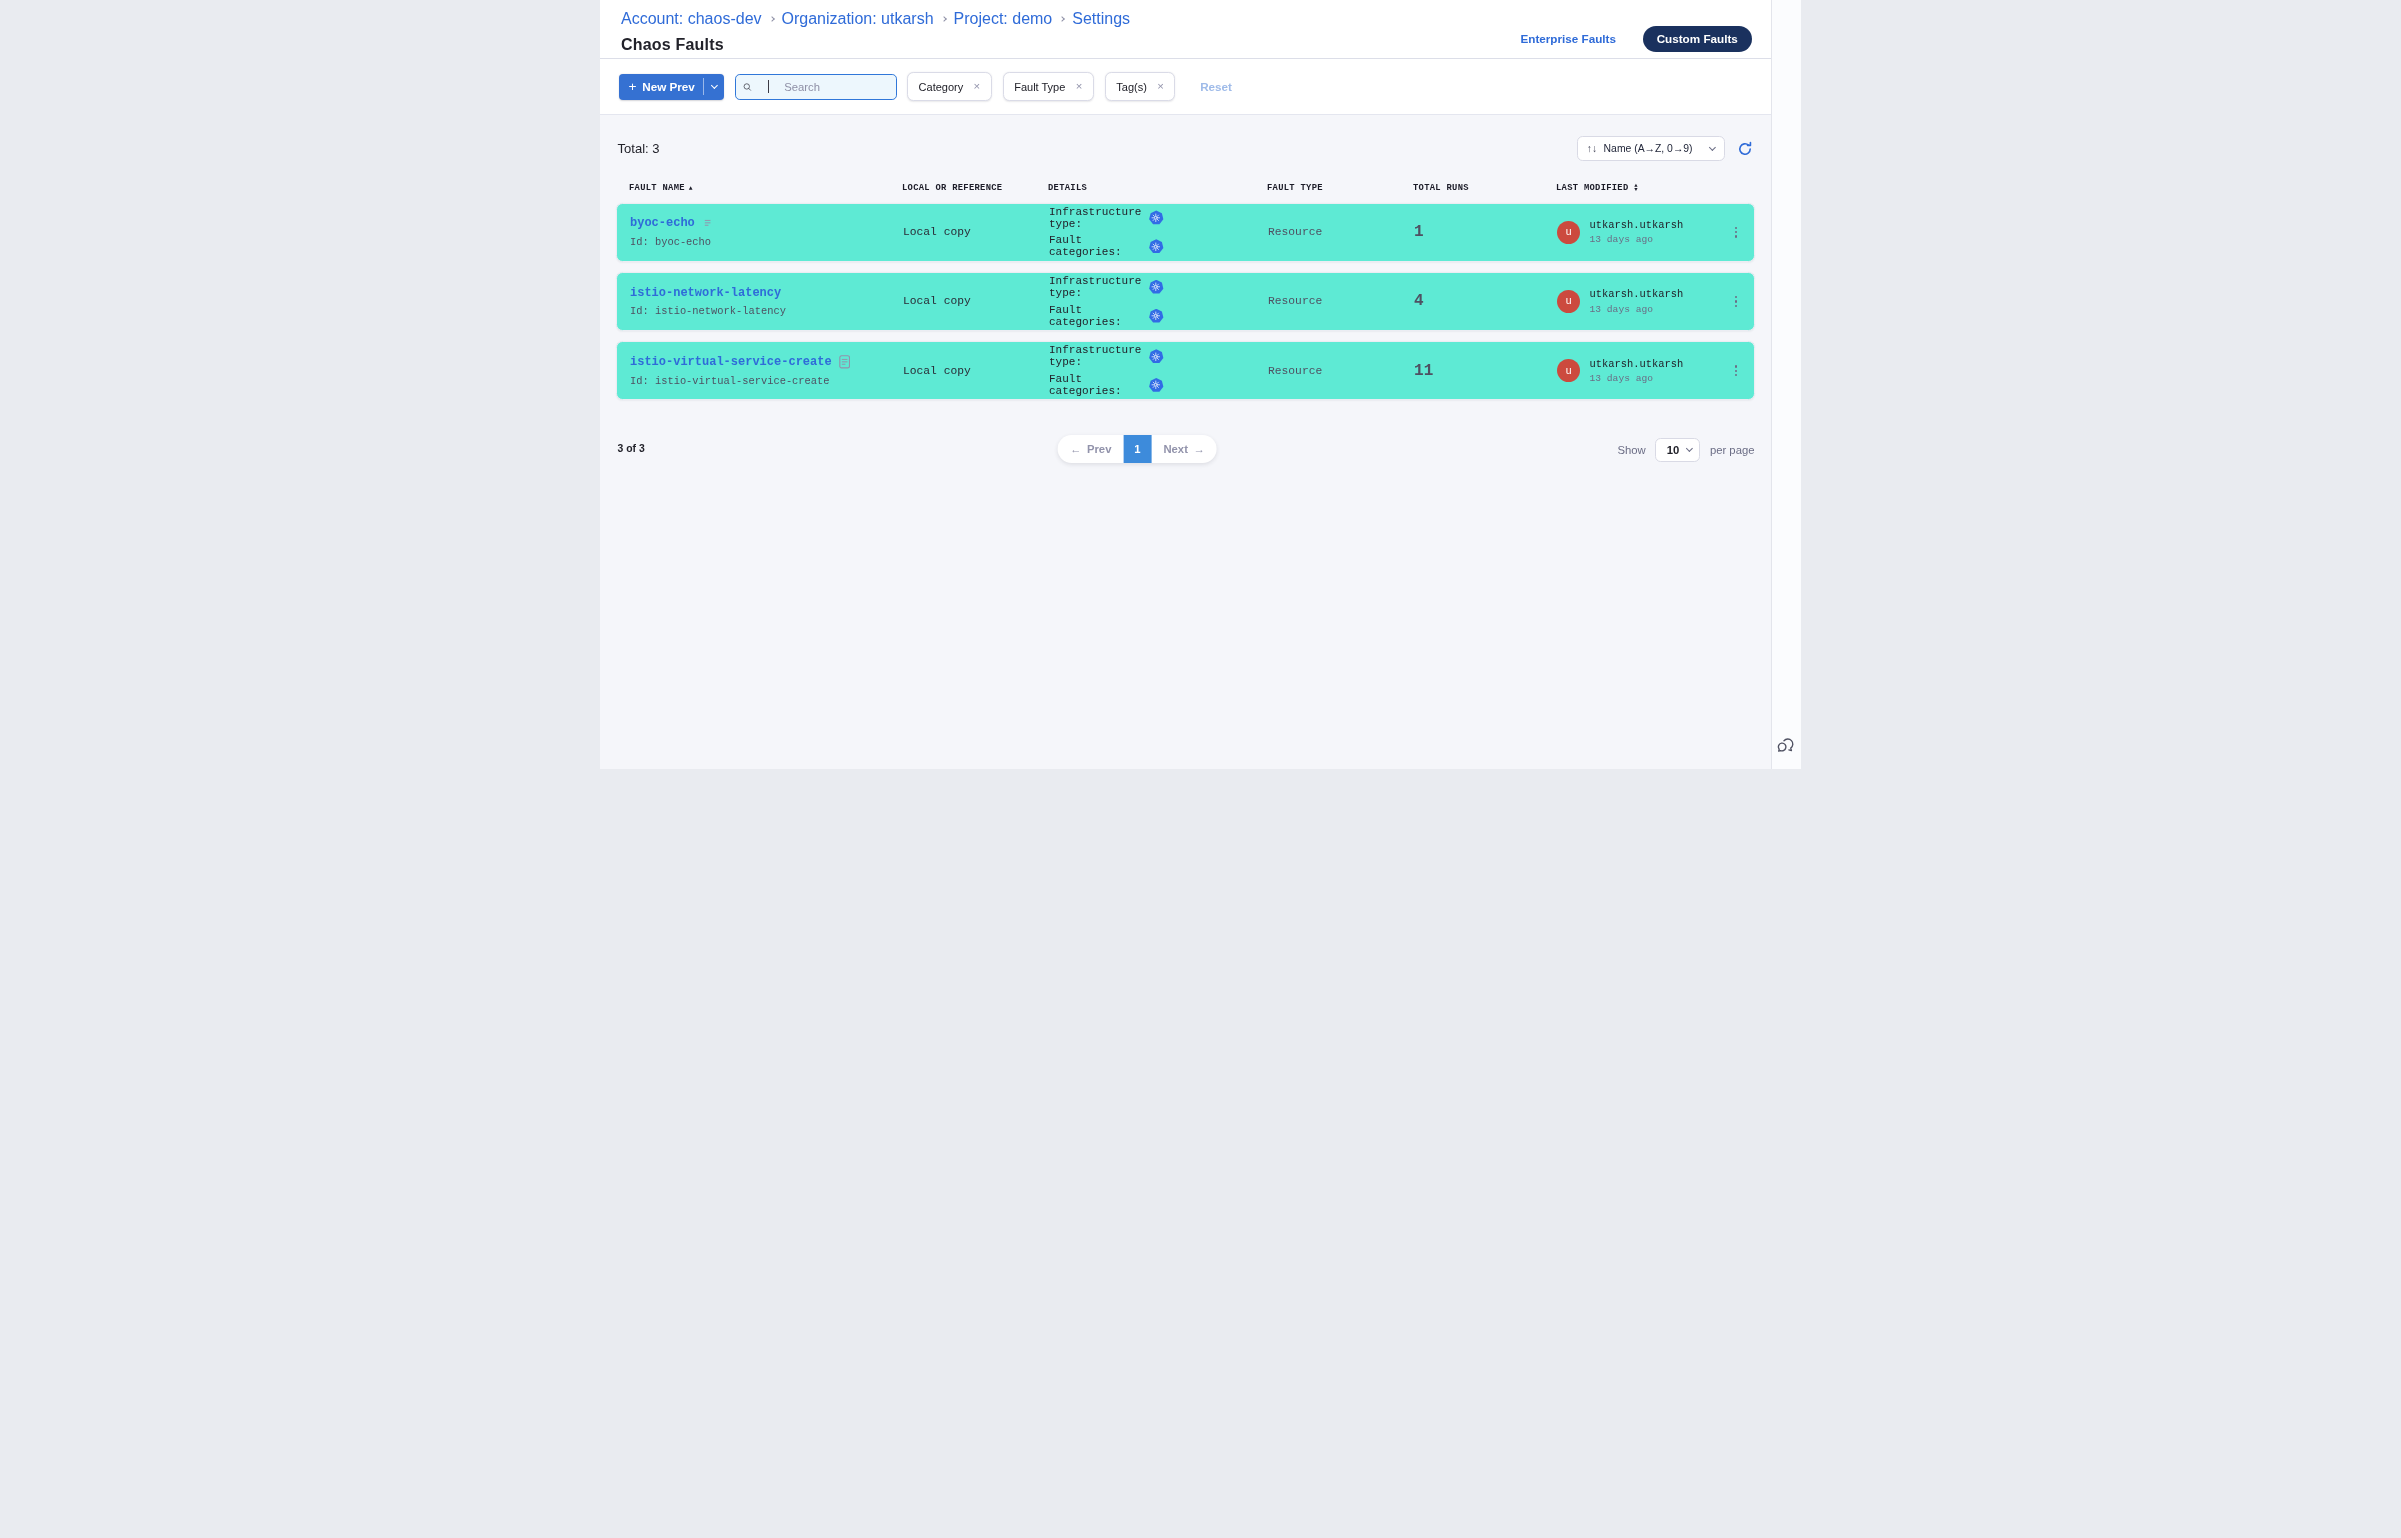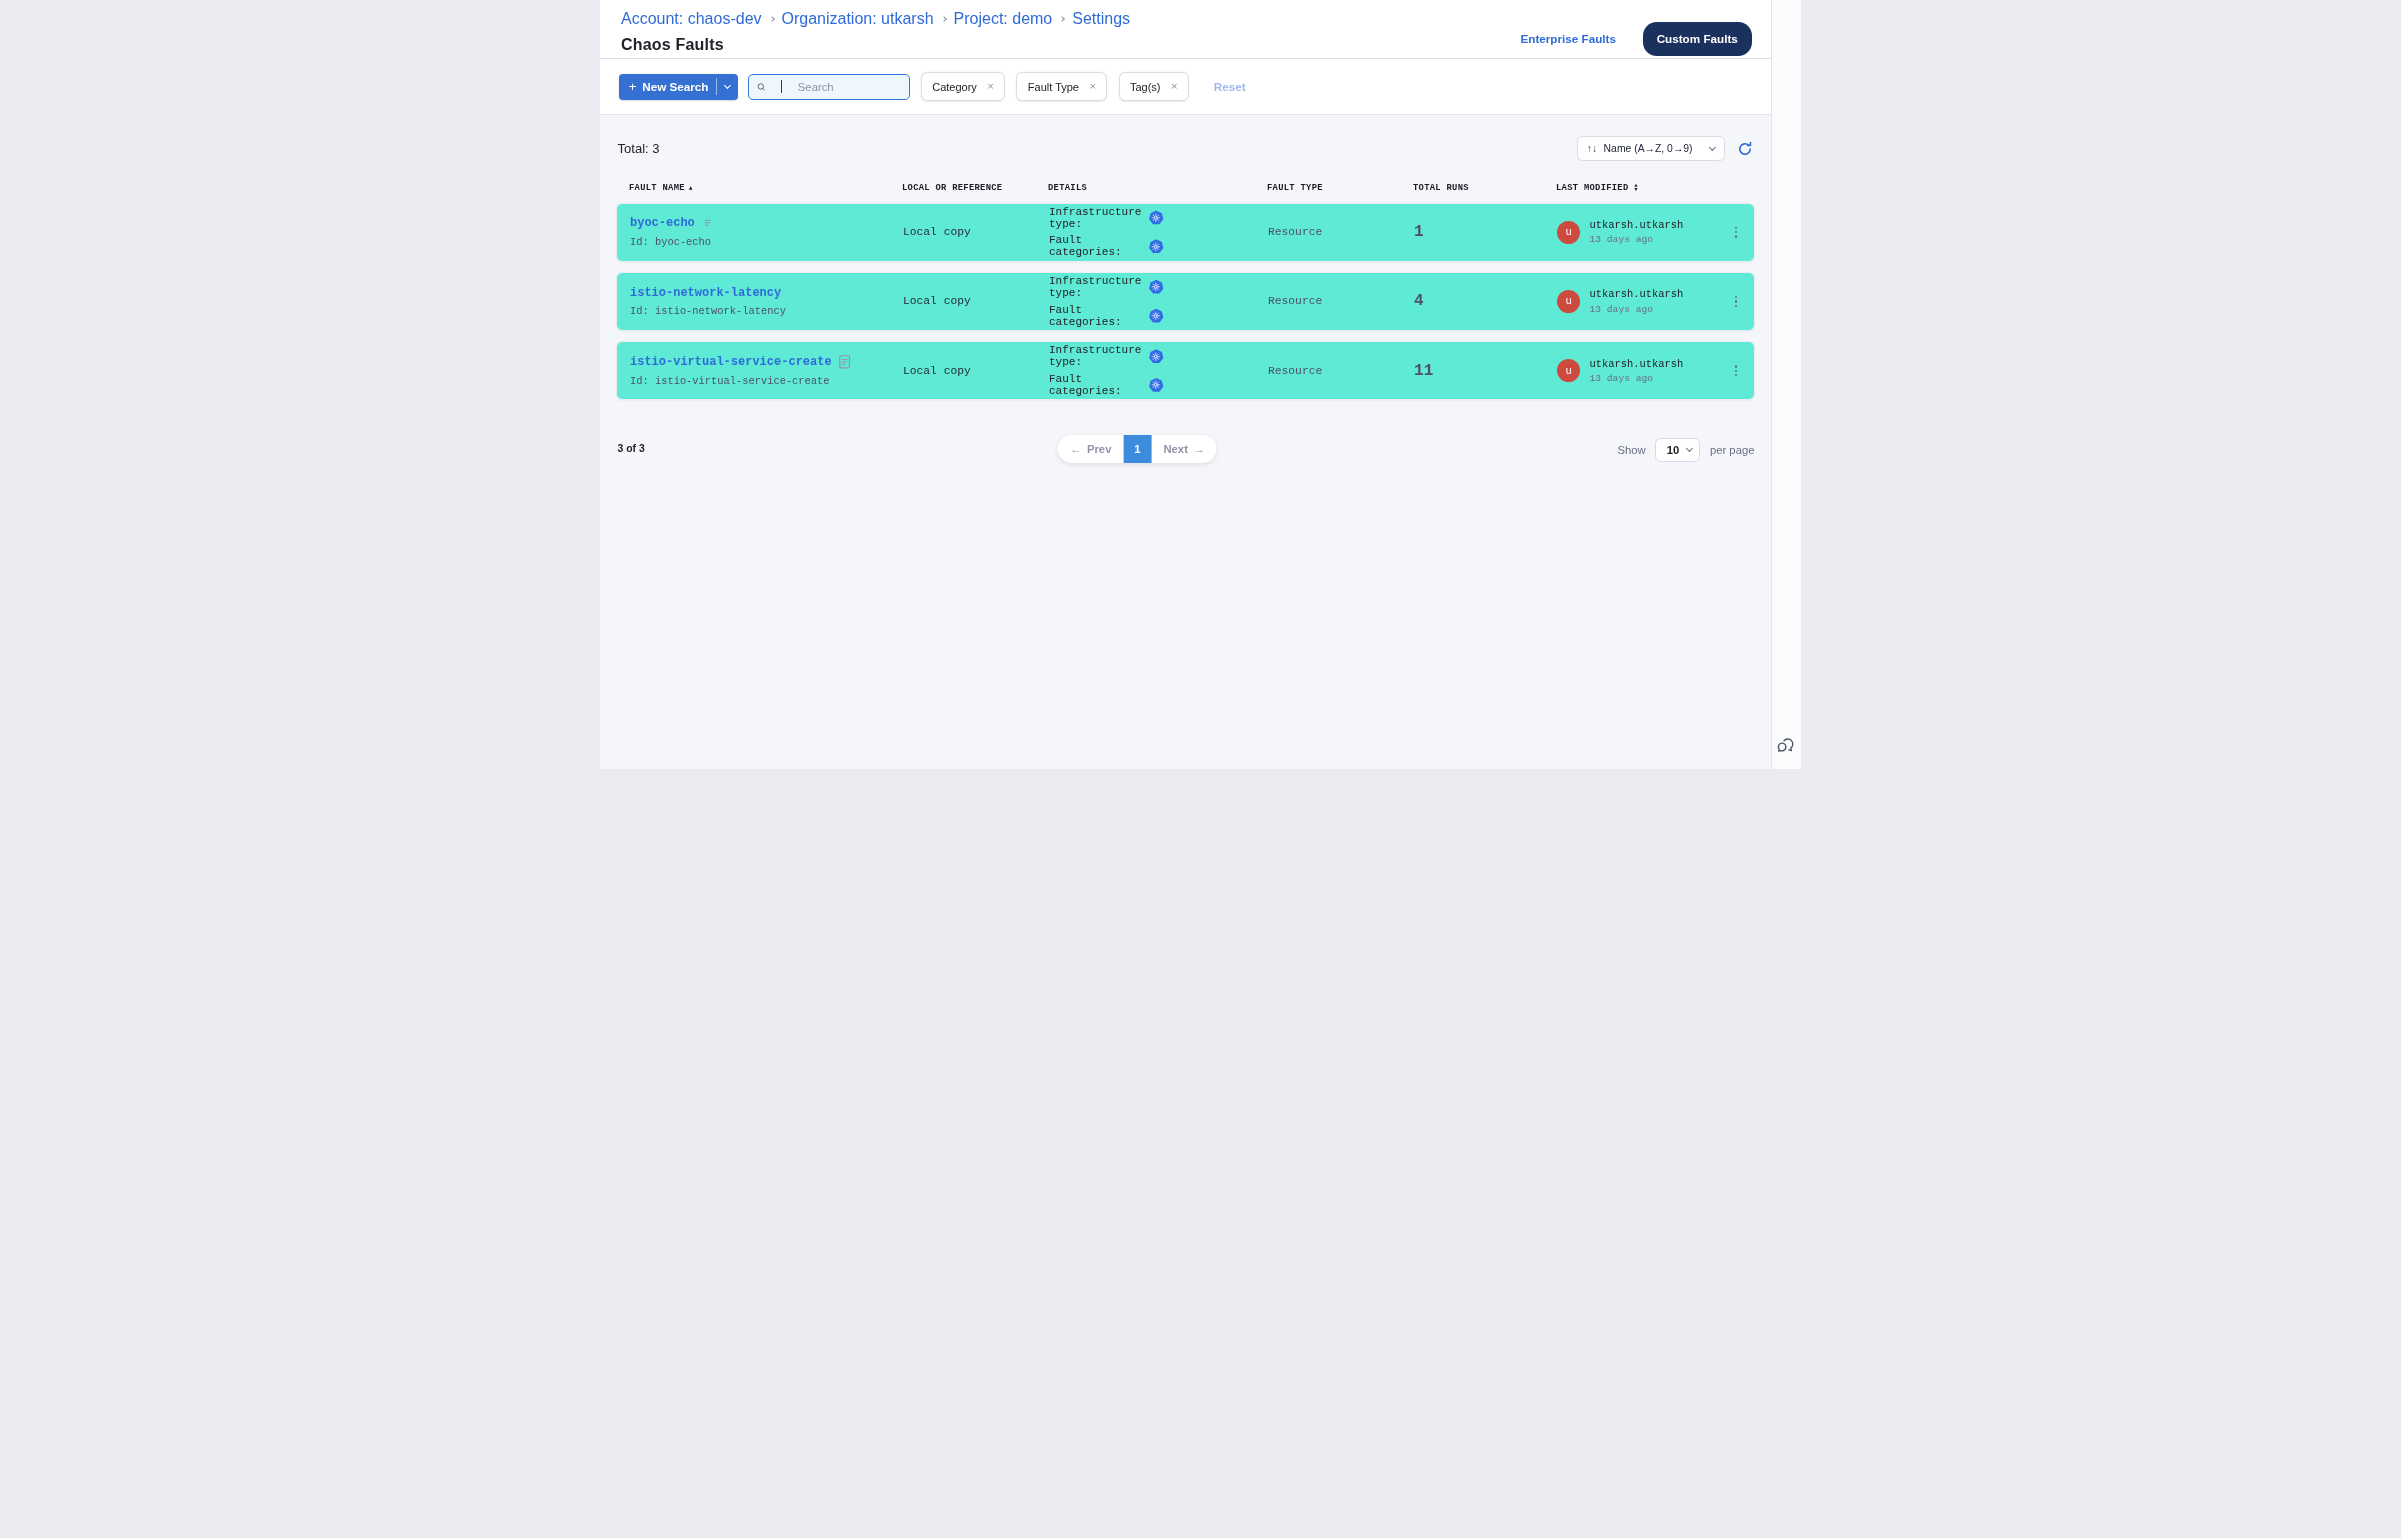--- a/index.html
+++ b/index.html
@@ -15,21 +15,21 @@
   .main { position:absolute; top:0; left:0; right:30.5px; height:100%; display:flex; flex-direction:column; }
 
   
   .page-header { height:59px; background:#fff; border-bottom:0.8px solid #dcdee8; padding:8px 19px 0 21px; display:flex; justify-content:space-between; }
   .bc-row { display:flex; align-items:center; gap:7.2px; margin-top:2.4px; }
   .bc-link { color:#2f6bd8; font-size:16px; cursor:pointer; text-decoration:none; }
   .bc-sep { width:4px; height:4px; border-right:1.3px solid #8f90a6; border-bottom:1.3px solid #8f90a6; transform:rotate(-45deg); margin:0 0.8px; }
   .page-title { font-size:16px; font-weight:700; color:#22222a; margin-top:7.2px; letter-spacing:0.2px; }
   .header-right { display:flex; align-items:center; gap:27px; margin-top:11.3px; }
   .link-btn { color:#2f6bd8; font-size:11.7px; font-weight:600; cursor:pointer; }
-  .pill-btn { background:#1a315e; color:#fff; font-size:11.7px; font-weight:600; border:none; border-radius:13.7px; height:34px; padding:0 13.7px; cursor:pointer; }
+  .pill-btn { background:#1a315e; color:#fff; font-size:11.7px; font-weight:600; border:none; border-radius:13.7px; height:26px; padding:0 13.7px; cursor:pointer; }
 
   
   .toolbar { height:56px; background:#fff; border-bottom:0.8px solid #e4e6ef; display:flex; align-items:center; padding:0 19px; gap:10.4px; }
   .new-fault { display:flex; align-items:stretch; background:#3571d2; border-radius:4px; height:26px; overflow:hidden; cursor:pointer; box-shadow:0 0.8px 1.6px rgba(40,41,61,.2); }
   .nf-main { display:flex; align-items:center; gap:5.6px; padding:0 8px 0 9.6px; color:#fff; font-size:11.7px; font-weight:600; }
   .nf-plus { font-size:13.7px; font-weight:400; line-height:1; }
   .nf-divider { width:0.8px; background:rgba(255,255,255,.5); margin:4.8px 0; }
   .nf-caret { display:flex; align-items:center; padding:0 8px; }
   .chev { width:4.8px; height:4.8px; border-right:1.4px solid #6b6d85; border-bottom:1.4px solid #6b6d85; transform:rotate(45deg); margin-top:-2.4px; }
   .chev.white { border-color:#fff; }
@@ -113,21 +113,21 @@
       <div class="header-right">
         <span class="link-btn">Enterprise Faults</span>
         <button class="pill-btn">Custom Faults</button>
       </div>
     </div>
 
     <div class="toolbar">
       <div class="new-fault">
         <div class="nf-main">
           <span class="nf-plus">+</span>
-          <span>New Search</span>
+          <span>New Prev</span>
         </div>
         <div class="nf-divider"></div>
         <div class="nf-caret">
           <span class="chev white"></span>
         </div>
       </div>
 
       <div class="search-box">
         <svg width="12" height="12" viewBox="0 0 16 16" fill="none">
           <circle cx="7" cy="7" r="5" stroke="#3b3b45" stroke-width="1.4"></circle>

